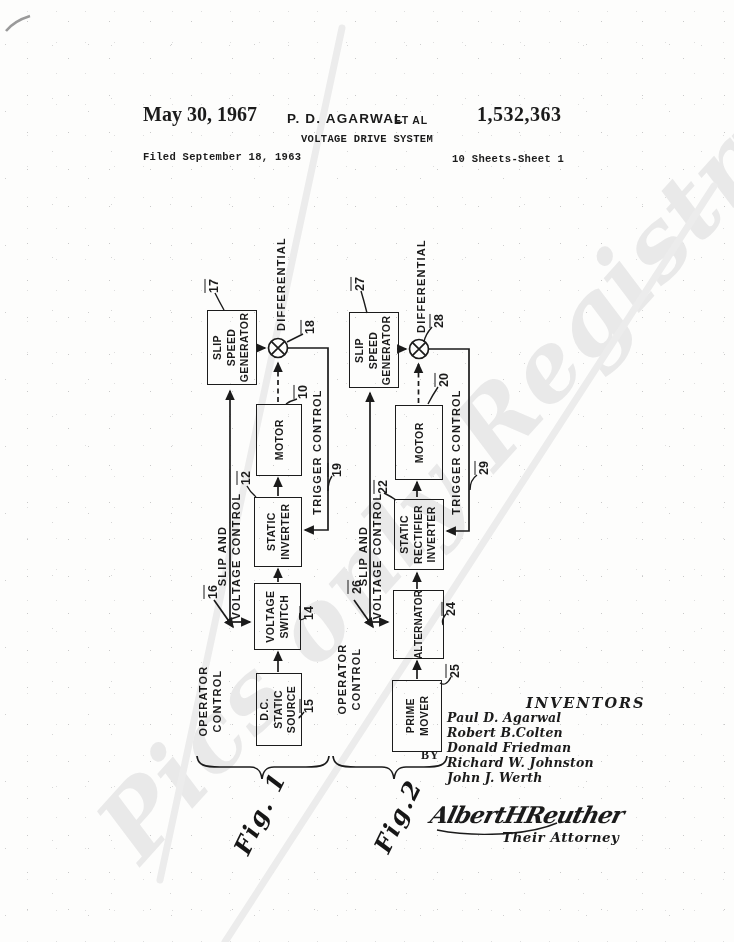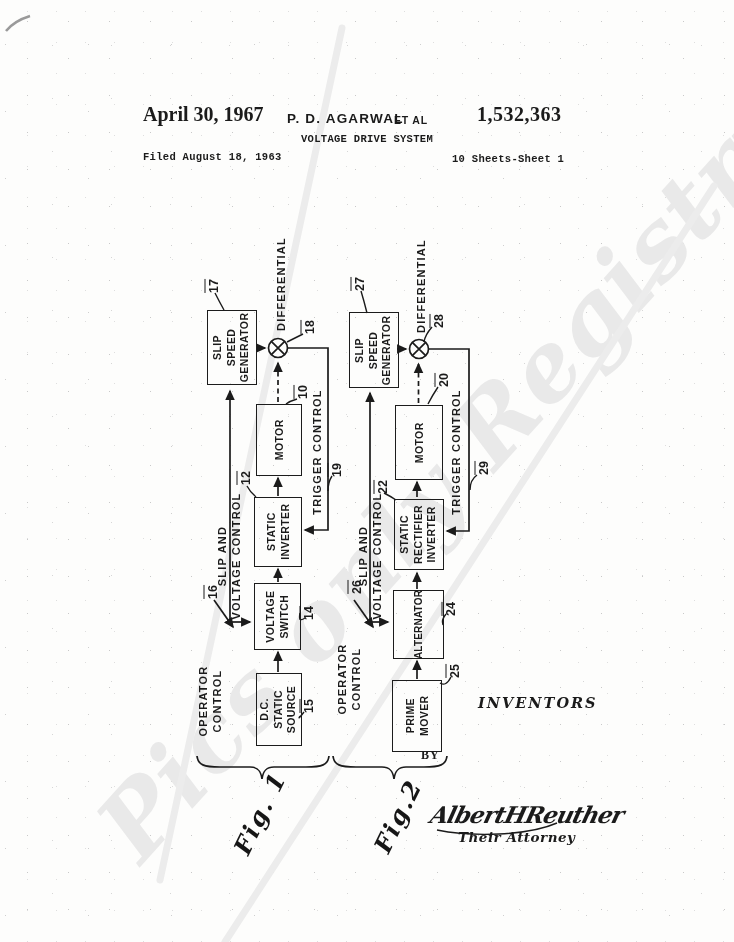--- a/index.html
+++ b/index.html
@@ -35,25 +35,25 @@
   
   .rl{position:absolute;transform:translate(-50%,-50%) rotate(-90deg);white-space:pre-line;text-align:center;
     font:700 11px/1.25 "Liberation Sans",sans-serif;letter-spacing:1.2px;color:#1b1b1b;}
   
   .ref{position:absolute;transform:translate(-50%,-50%) rotate(-90deg);
     font:700 12.5px/1 "Liberation Sans",sans-serif;color:#1b1b1b;
     border-top:1.7px solid #1b1b1b;padding-top:1.5px;}
   .figlab{position:absolute;transform:translate(-50%,-50%) rotate(-64deg);
     font:italic 700 24px "DejaVu Serif",serif;letter-spacing:2px;color:#161616;white-space:nowrap;}
   
-  .inv-head{font:italic 700 14.5px "DejaVu Serif",serif;letter-spacing:2px;}
+  .inv-head{font:italic 700 14.5px "DejaVu Serif",serif;letter-spacing:2px;margin-left:48px;}
   .inv-name{font:italic 700 12.5px/15px "DejaVu Serif",serif;letter-spacing:0.2px;}
   .by{font:700 12px "Liberation Serif",serif;letter-spacing:1px;}
   .sig{font:italic 700 23px "DejaVu Serif",serif;letter-spacing:-1px;transform:skewX(-14deg);white-space:nowrap;}
-  .attorney{font:italic 700 13.5px "DejaVu Serif",serif;letter-spacing:0.5px;}
+  .attorney{font:italic 700 13.5px "DejaVu Serif",serif;letter-spacing:0.5px;margin-left:44px;}
   svg.lines{position:absolute;left:0;top:0;}
 </style>
 </head>
 <body>
 
 <div class="page">
 
   <div class="wm">Pics only Registry</div>
 
   <svg class="lines" width="734" height="942" viewBox="0 0 734 942">
@@ -137,26 +137,26 @@
         <path d="M451,677 Q446,687 440,683"></path>
       </g>
 
       <path d="M333,756 C334,765 340,767 356,767 L382,767 C390,767 393,771 394,779
                C395,771 398,767 406,767 L424,767 C440,767 446,765 447,756"></path>
     </g>
 
     <path d="M437,830 C472,837 527,836 557,823" stroke="#1b1b1b" stroke-width="1.4" fill="none"></path>
   </svg>
 
-  <span class="abs h-date" style="left:143px;top:103px">April 30, 1967</span>
+  <span class="abs h-date" style="left:143px;top:103px">May 30, 1967</span>
   <span class="abs h-author" style="left:287px;top:111px">P. D. AGARWAL</span>
   <span class="abs h-etal" style="left:394px;top:114px">ET AL</span>
   <span class="abs h-num" style="left:477px;top:103px">1,532,363</span>
   <span class="abs mono" style="left:301px;top:133px">VOLTAGE DRIVE SYSTEM</span>
-  <span class="abs mono" style="left:143px;top:151px">Filed August 18, 1963</span>
+  <span class="abs mono" style="left:143px;top:151px">Filed September 18, 1963</span>
   <span class="abs mono" style="left:452px;top:153px">10 Sheets-Sheet 1</span>
 
   <div class="box" style="left:207px;top:310px;width:48px;height:73px">
     <span class="bl">SLIP
 SPEED
 GENERATOR</span>
     </div>
   <div class="box" style="left:256px;top:404px;width:44px;height:70px">
     <span class="bl">MOTOR</span>
     </div>
@@ -225,17 +225,24 @@
   <span class="ref" style="left:442px;top:380px">20</span>
   <span class="ref" style="left:381px;top:487px">22</span>
   <span class="ref" style="left:482px;top:468px">29</span>
   <span class="ref" style="left:355px;top:587px">26</span>
   <span class="ref" style="left:449px;top:609px">24</span>
   <span class="ref" style="left:453px;top:671px">25</span>
 
   <span class="figlab" style="left:398px;top:816px">Fig.2</span>
 
   <span class="abs inv-head" style="left:478px;top:694px">INVENTORS</span>
+  <div class="abs" style="left:447px;top:710px">
+    <div class="inv-name">Paul D. Agarwal</div>
+    <div class="inv-name">Robert B.Colten</div>
+    <div class="inv-name">Donald Friedman</div>
+    <div class="inv-name">Richard W. Johnston</div>
+    <div class="inv-name">John J. Werth</div>
+  </div>
   <span class="abs by" style="left:421px;top:748px">BY</span>
   <span class="abs sig" style="left:431px;top:801px">AlbertHReuther</span>
   <span class="abs attorney" style="left:458px;top:829px">Their Attorney</span>
 
 </div>
 
 </body></html>

